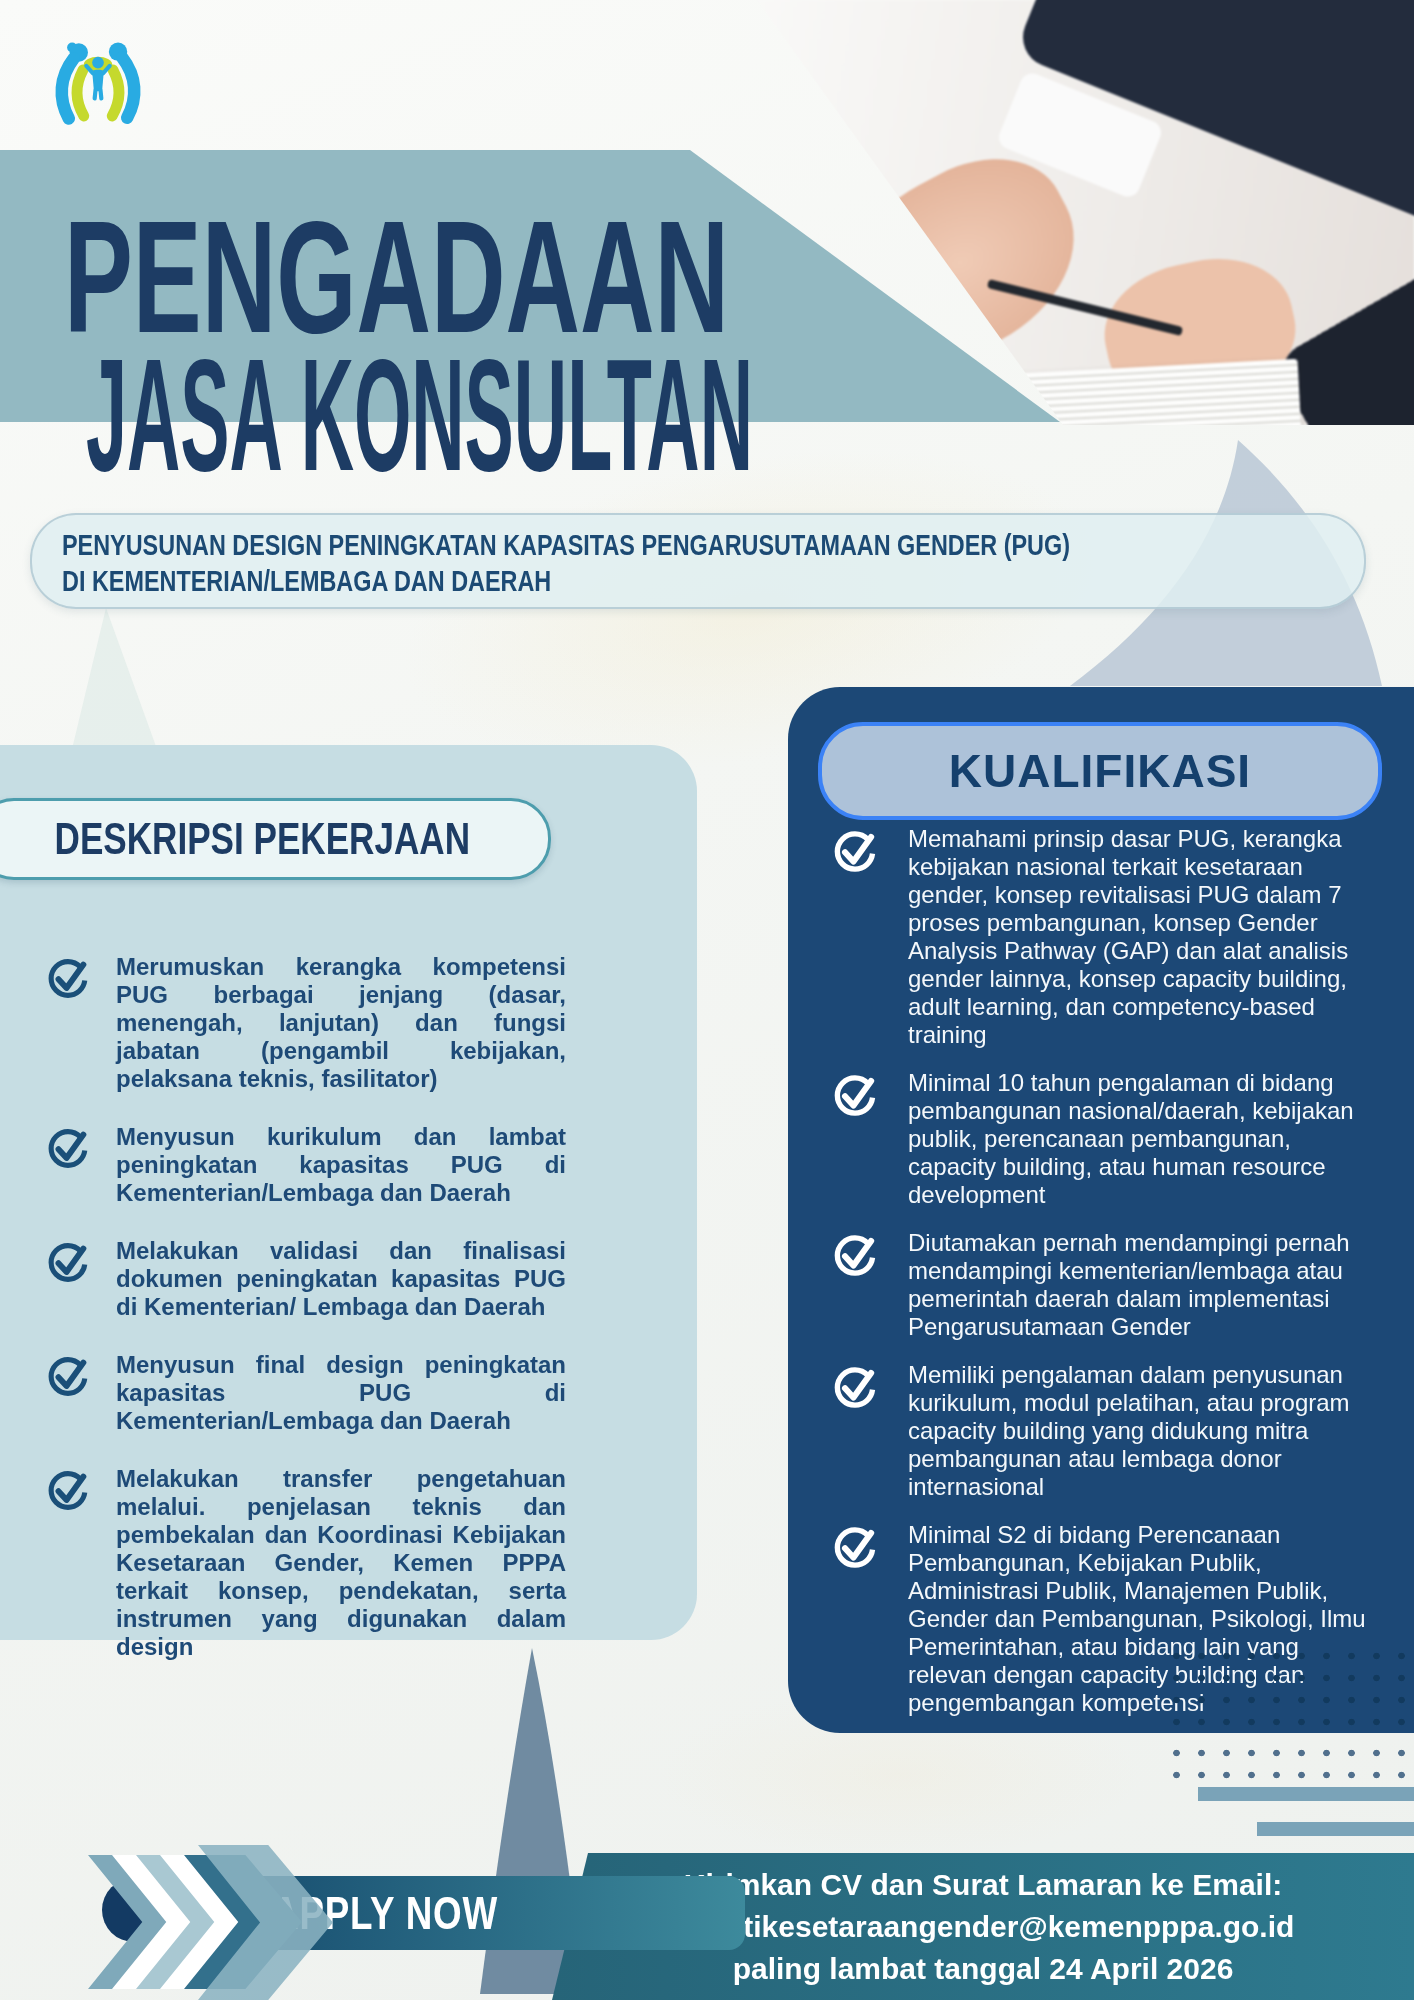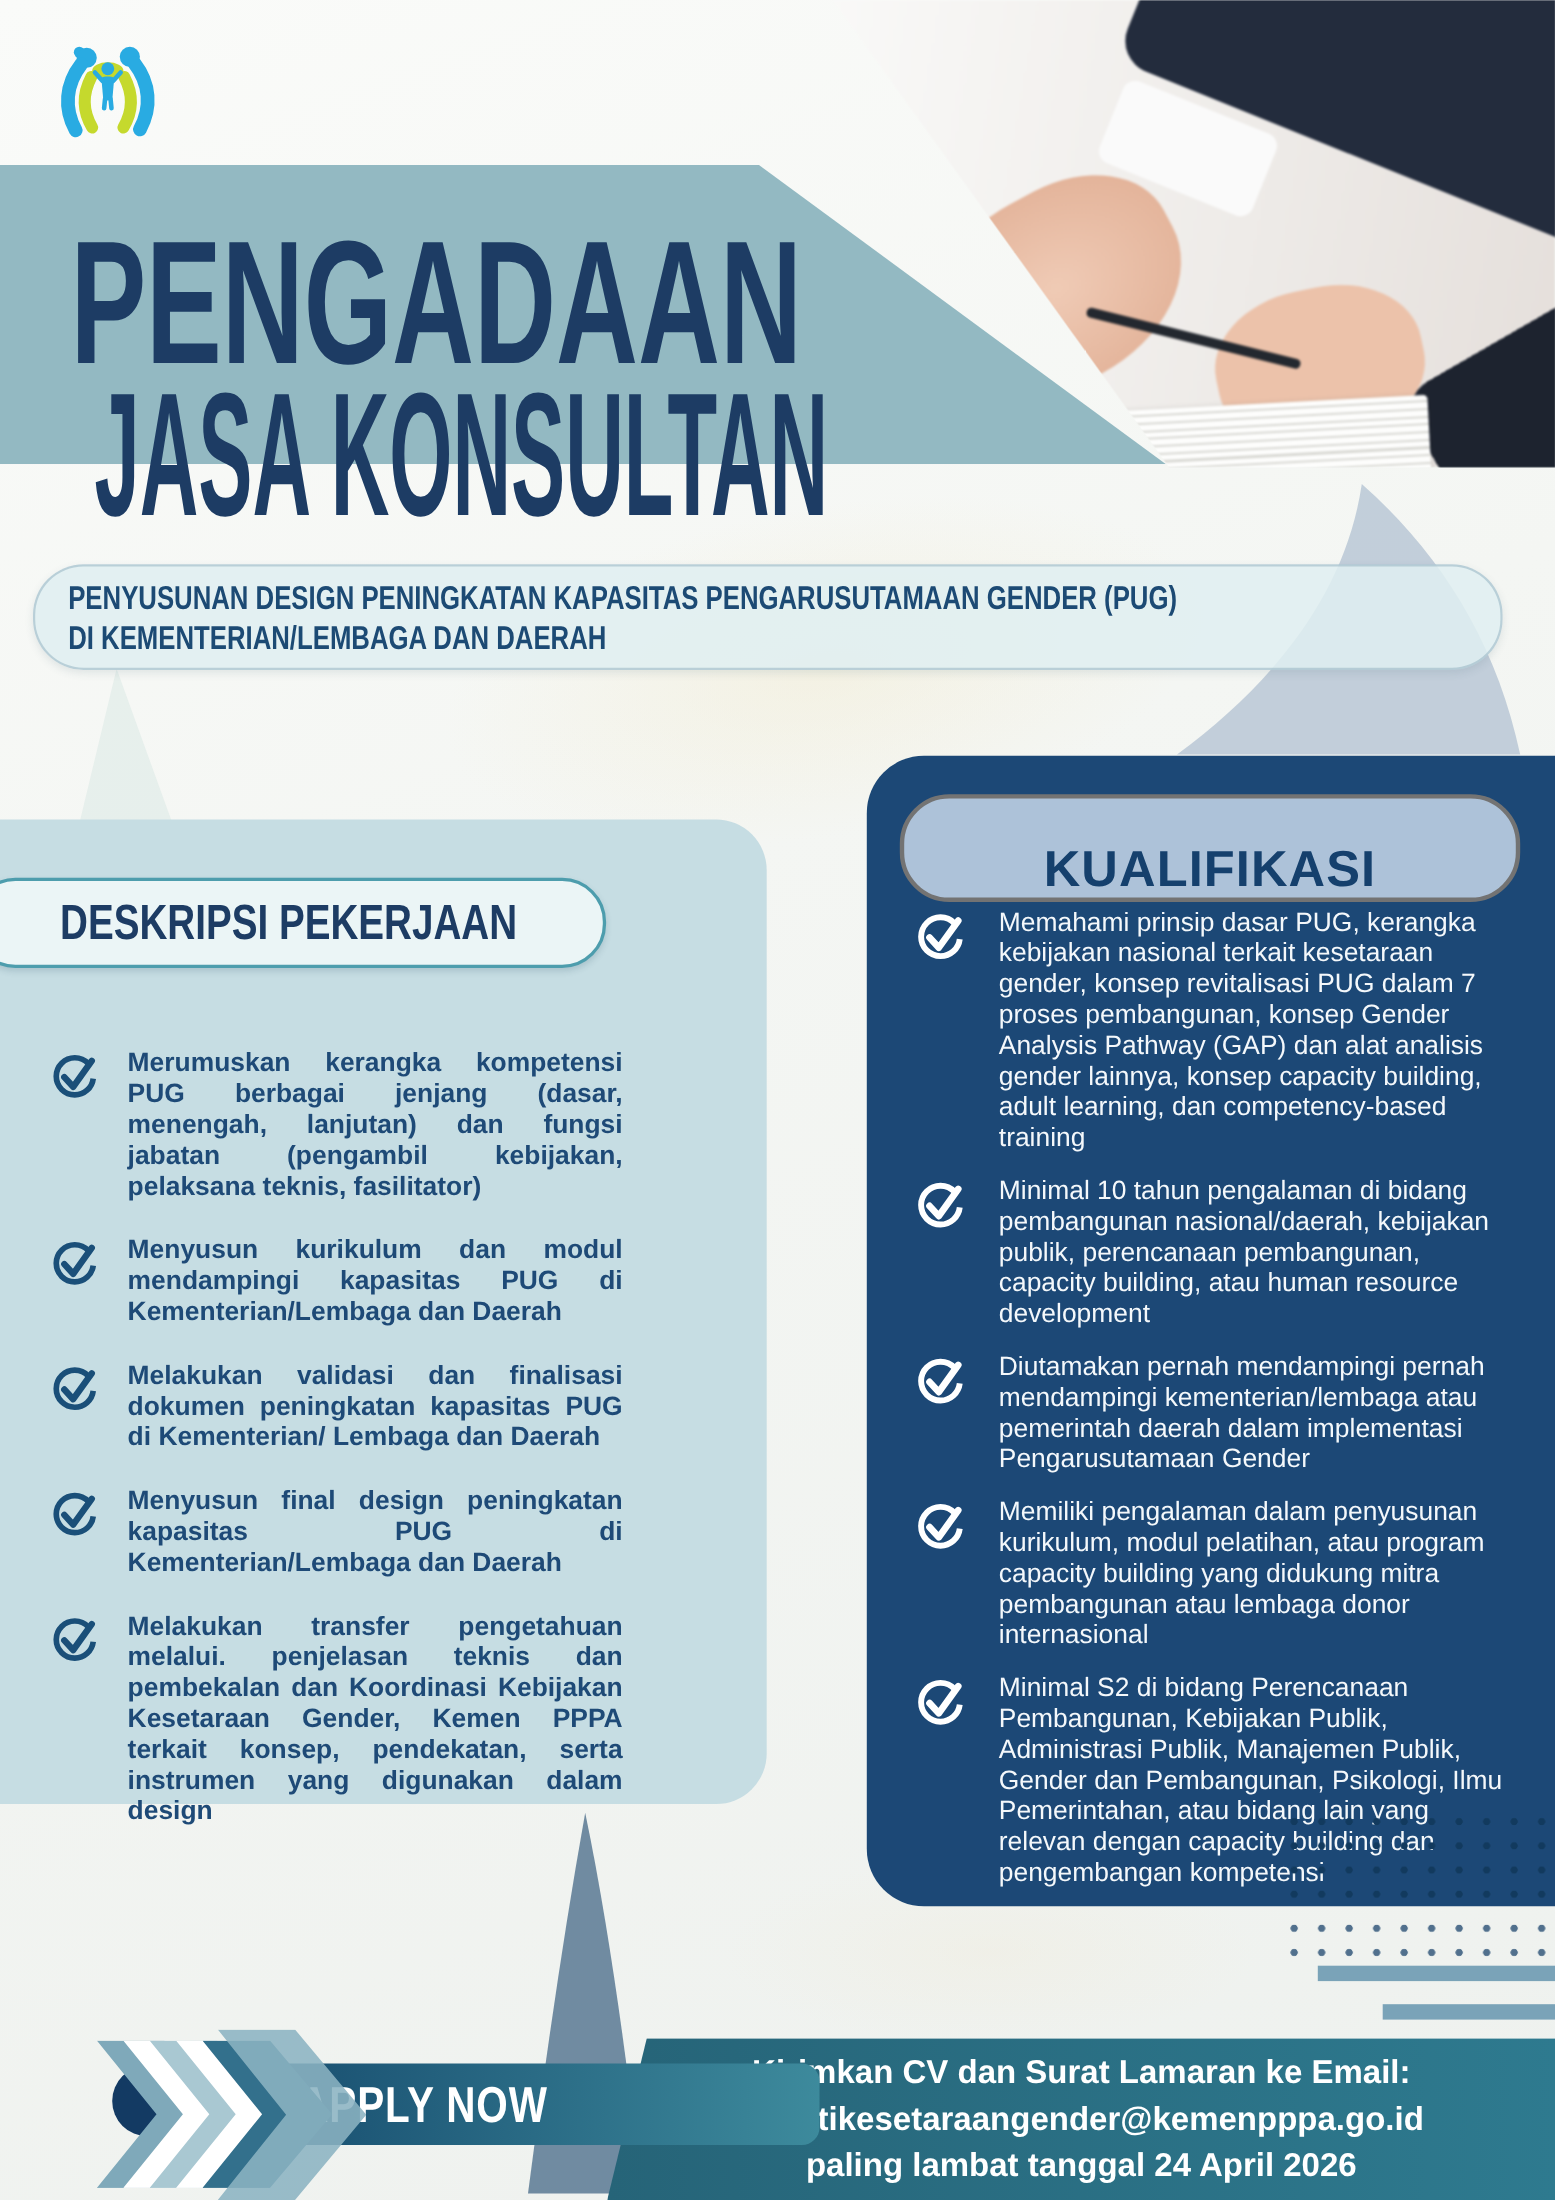--- a/index.html
+++ b/index.html
@@ -60,21 +60,21 @@
   .jd-list{position:absolute;left:46px;top:208px;width:520px;display:flex;flex-direction:column;gap:30px;}
   .item{display:flex;align-items:flex-start;gap:16px;}
   .check-icon{flex:0 0 auto;}
   .jd-list .check-icon{color:#1a4f79;margin-right:10px;margin-top:2px;}
   .jd-list .item-text{margin:0;width:468px;font-size:24px;font-weight:700;line-height:28px;color:#1e4a77;
     text-align:justify;}
 
   
   .card{left:788px;top:687px;width:626px;height:1046px;background:#1c4876;border-radius:52px 0 0 52px;z-index:3;}
   .q-pill{position:absolute;left:30px;top:35px;width:556px;height:90px;border-radius:45px;
-    background:#adc2d9;border:4px solid #737373;display:flex;align-items:flex-end;justify-content:center;}
+    background:#adc2d9;border:4px solid #3b82f6;display:flex;align-items:center;justify-content:center;}
   .q-pill span{font-size:46px;font-weight:700;color:#15406d;letter-spacing:1px;white-space:nowrap;}
   .q-list{position:absolute;left:44px;top:138px;width:545px;display:flex;flex-direction:column;gap:20px;}
   .q-list .check-icon{color:#ffffff;margin-right:14px;margin-top:2px;}
   .q-list .item-text{margin:0;width:470px;font-size:24px;font-weight:400;line-height:28px;color:#f4f8fb;}
 
   
   .dots{background-size:25px 22px;z-index:4;}
   .dots-a{left:1164px;top:1645px;width:250px;height:84px;
     background-image:radial-gradient(circle,#123a5e 3px,transparent 3.6px);}
   .dots-b{left:1164px;top:1742px;width:250px;height:46px;
@@ -172,21 +172,21 @@
               <circle cx="30" cy="32" r="23" fill="none" stroke="currentColor" stroke-width="7" pathLength="100" stroke-dasharray="86 14" stroke-dashoffset="-2"></circle>
               <path d="M17 33 L28 45 L51 13" fill="none" stroke="currentColor" stroke-width="8" stroke-linecap="round" stroke-linejoin="round"></path>
             </svg></span>
         <p class="item-text">Merumuskan kerangka kompetensi PUG berbagai jenjang (dasar, menengah, lanjutan) dan fungsi jabatan (pengambil kebijakan, pelaksana teknis, fasilitator)</p>
       </div>
       <div class="item">
         <span class="check-icon"><svg width="44" height="44" viewBox="0 0 60 60">
               <circle cx="30" cy="32" r="23" fill="none" stroke="currentColor" stroke-width="7" pathLength="100" stroke-dasharray="86 14" stroke-dashoffset="-2"></circle>
               <path d="M17 33 L28 45 L51 13" fill="none" stroke="currentColor" stroke-width="8" stroke-linecap="round" stroke-linejoin="round"></path>
             </svg></span>
-        <p class="item-text">Menyusun kurikulum dan modul mendampingi kapasitas PUG di Kementerian/Lembaga dan Daerah</p>
+        <p class="item-text">Menyusun kurikulum dan lambat peningkatan kapasitas PUG di Kementerian/Lembaga dan Daerah</p>
       </div>
       <div class="item">
         <span class="check-icon"><svg width="44" height="44" viewBox="0 0 60 60">
               <circle cx="30" cy="32" r="23" fill="none" stroke="currentColor" stroke-width="7" pathLength="100" stroke-dasharray="86 14" stroke-dashoffset="-2"></circle>
               <path d="M17 33 L28 45 L51 13" fill="none" stroke="currentColor" stroke-width="8" stroke-linecap="round" stroke-linejoin="round"></path>
             </svg></span>
         <p class="item-text">Melakukan validasi dan finalisasi dokumen peningkatan kapasitas PUG di Kementerian/ Lembaga dan Daerah</p>
       </div>
       <div class="item">
         <span class="check-icon"><svg width="44" height="44" viewBox="0 0 60 60">

